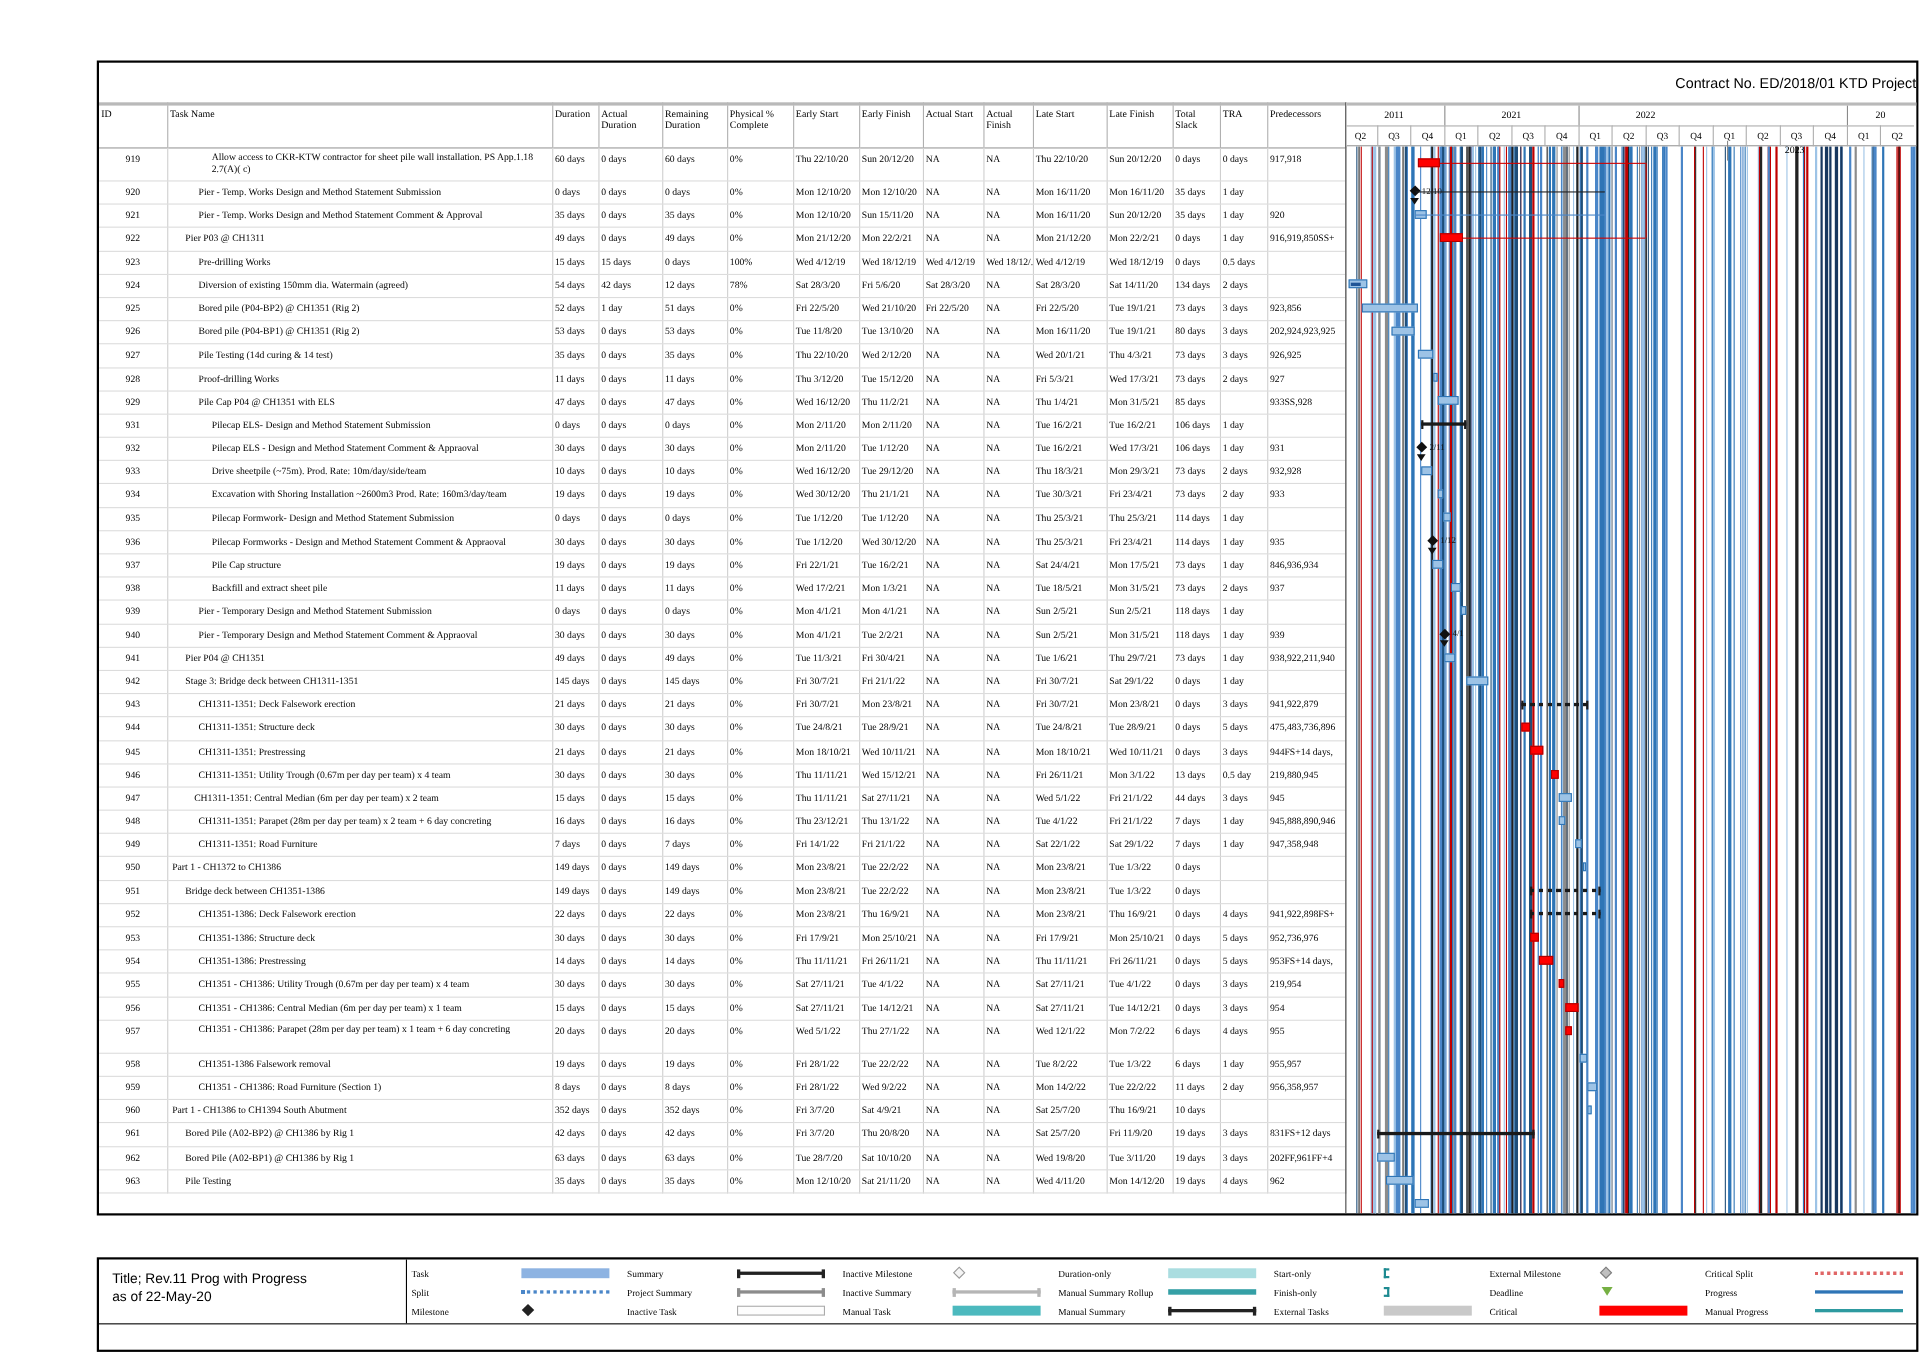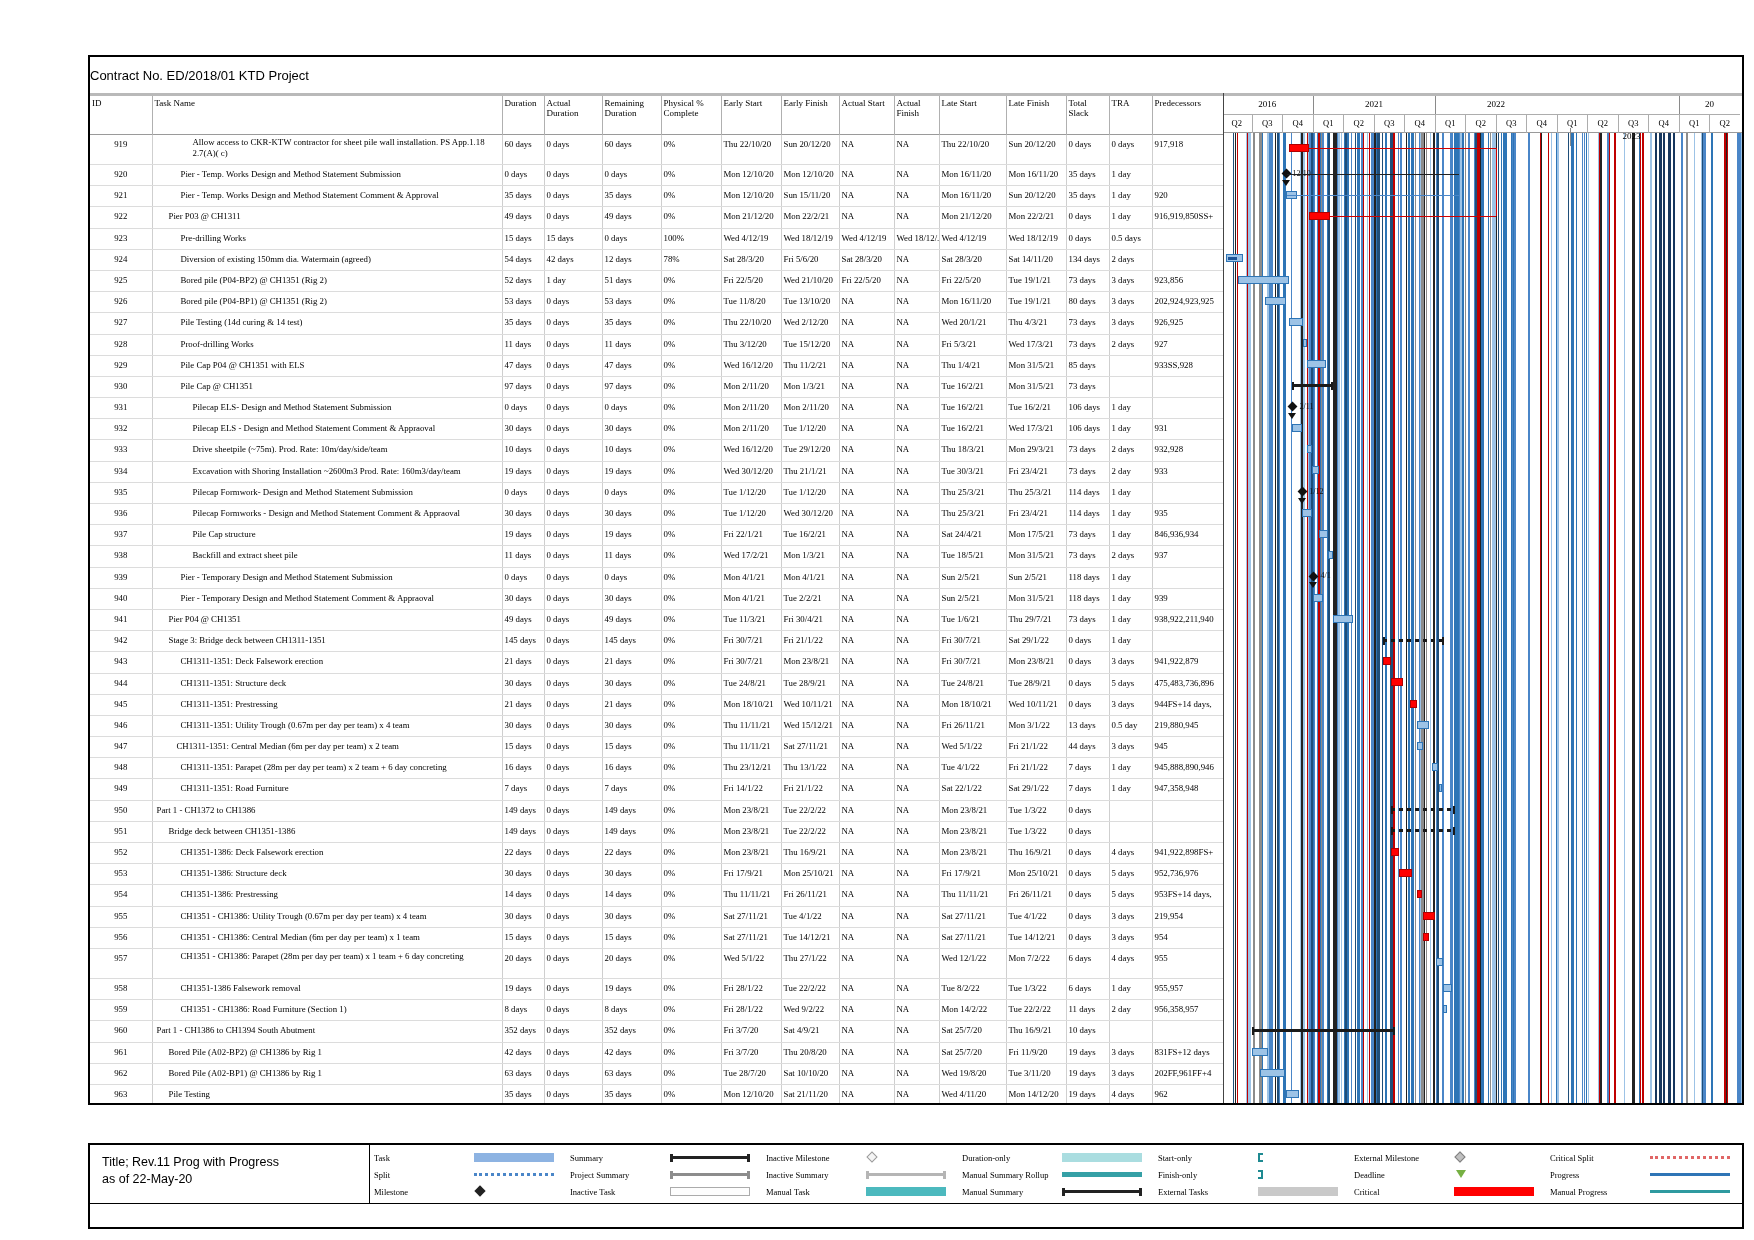--- a/index.html
+++ b/index.html
@@ -1,18 +1,18 @@
 <!DOCTYPE html>
 <html><head>
 <meta charset="utf-8">
 <style>
   html,body{margin:0;padding:0;background:#fff;}
   .page{position:relative;width:1754px;height:1240px;background:#fff;font-family:"Liberation Serif",serif;color:#000;overflow:hidden;}
   .frame{position:absolute;left:88px;top:55px;width:1656px;height:1050px;border:2px solid #000;box-sizing:border-box;overflow:hidden;background:#fff;}
-  .report-title{position:absolute;top:11px;left:0;right:0;text-align:left;font-family:"Liberation Sans",sans-serif;font-size:13px;}
+  .report-title{position:absolute;top:11px;left:0;right:0;text-align:right;font-family:"Liberation Sans",sans-serif;font-size:13px;}
   .table-wrap{position:absolute;left:0;top:36px;width:1133px;}
   table{border-collapse:collapse;table-layout:fixed;width:1133px;}
   th{font-weight:normal;text-align:left;vertical-align:top;padding:2px 2px 0 2px;font-size:9px;line-height:10px;
      border-right:1px solid #b0b0b0;white-space:normal;}
   thead tr{height:40px;}
   thead{border-top:3px solid #b9b9b9;border-bottom:1px solid #9a9a9a;}
   td{vertical-align:top;padding:4px 2px 0 2px;font-size:8.8px;line-height:10px;border-right:1px solid #cfcfcf;
      border-bottom:1px solid #dcdcdc;overflow:hidden;white-space:nowrap;}
   td.idc{text-align:center;}
   td.namec.wrap2{white-space:normal;padding-top:2px;line-height:10.5px;}
@@ -293,37 +293,20 @@
               <td>Thu 11/2/21</td>
               <td>NA</td>
               <td>NA</td>
               <td>Thu 1/4/21</td>
               <td>Mon 31/5/21</td>
               <td>85 days</td>
               <td></td>
               <td>933SS,928</td>
             </tr>
             <tr style="height: 21.2px;">
-              <td class="idc">930</td>
-              <td class="namec" style="padding-left: 28px;">Pile Cap @ CH1351</td>
-              <td>97 days</td>
-              <td>0 days</td>
-              <td>97 days</td>
-              <td>0%</td>
-              <td>Mon 2/11/20</td>
-              <td>Mon 1/3/21</td>
-              <td>NA</td>
-              <td>NA</td>
-              <td>Tue 16/2/21</td>
-              <td>Mon 31/5/21</td>
-              <td>73 days</td>
-              <td></td>
-              <td></td>
-            </tr>
-            <tr style="height: 21.2px;">
               <td class="idc">931</td>
               <td class="namec" style="padding-left: 40px;">Pilecap ELS- Design and Method Statement Submission</td>
               <td>0 days</td>
               <td>0 days</td>
               <td>0 days</td>
               <td>0%</td>
               <td>Mon 2/11/20</td>
               <td>Mon 2/11/20</td>
               <td>NA</td>
               <td>NA</td>
@@ -875,21 +858,21 @@
               <td>Mon 14/12/20</td>
               <td>19 days</td>
               <td>4 days</td>
               <td>962</td>
             </tr>
           </tbody>
       </table>
     </div>
     <div class="gantt">
       <div class="gantt-head">
-          <div class="ycell" style="left: -3px; width: 91.5px;">2016</div>
+          <div class="ycell" style="left: -3px; width: 91.5px;">2011</div>
           <div class="qcell" style="left: -3px; width: 30.5px;">Q2</div>
           <div class="qcell" style="left: 27.5px; width: 30.5px;">Q3</div>
           <div class="qcell" style="left: 58px; width: 30.5px;">Q4</div>
           <div class="ycell" style="left: 88.5px; width: 122px;">2021</div>
           <div class="qcell" style="left: 88.5px; width: 30.5px;">Q1</div>
           <div class="qcell" style="left: 119px; width: 30.5px;">Q2</div>
           <div class="qcell" style="left: 149.5px; width: 30.5px;">Q3</div>
           <div class="qcell" style="left: 180px; width: 30.5px;">Q4</div>
           <div class="ycell" style="left: 210.5px; width: 122px;">2022</div>
           <div class="qcell" style="left: 210.5px; width: 30.5px;">Q1</div>

